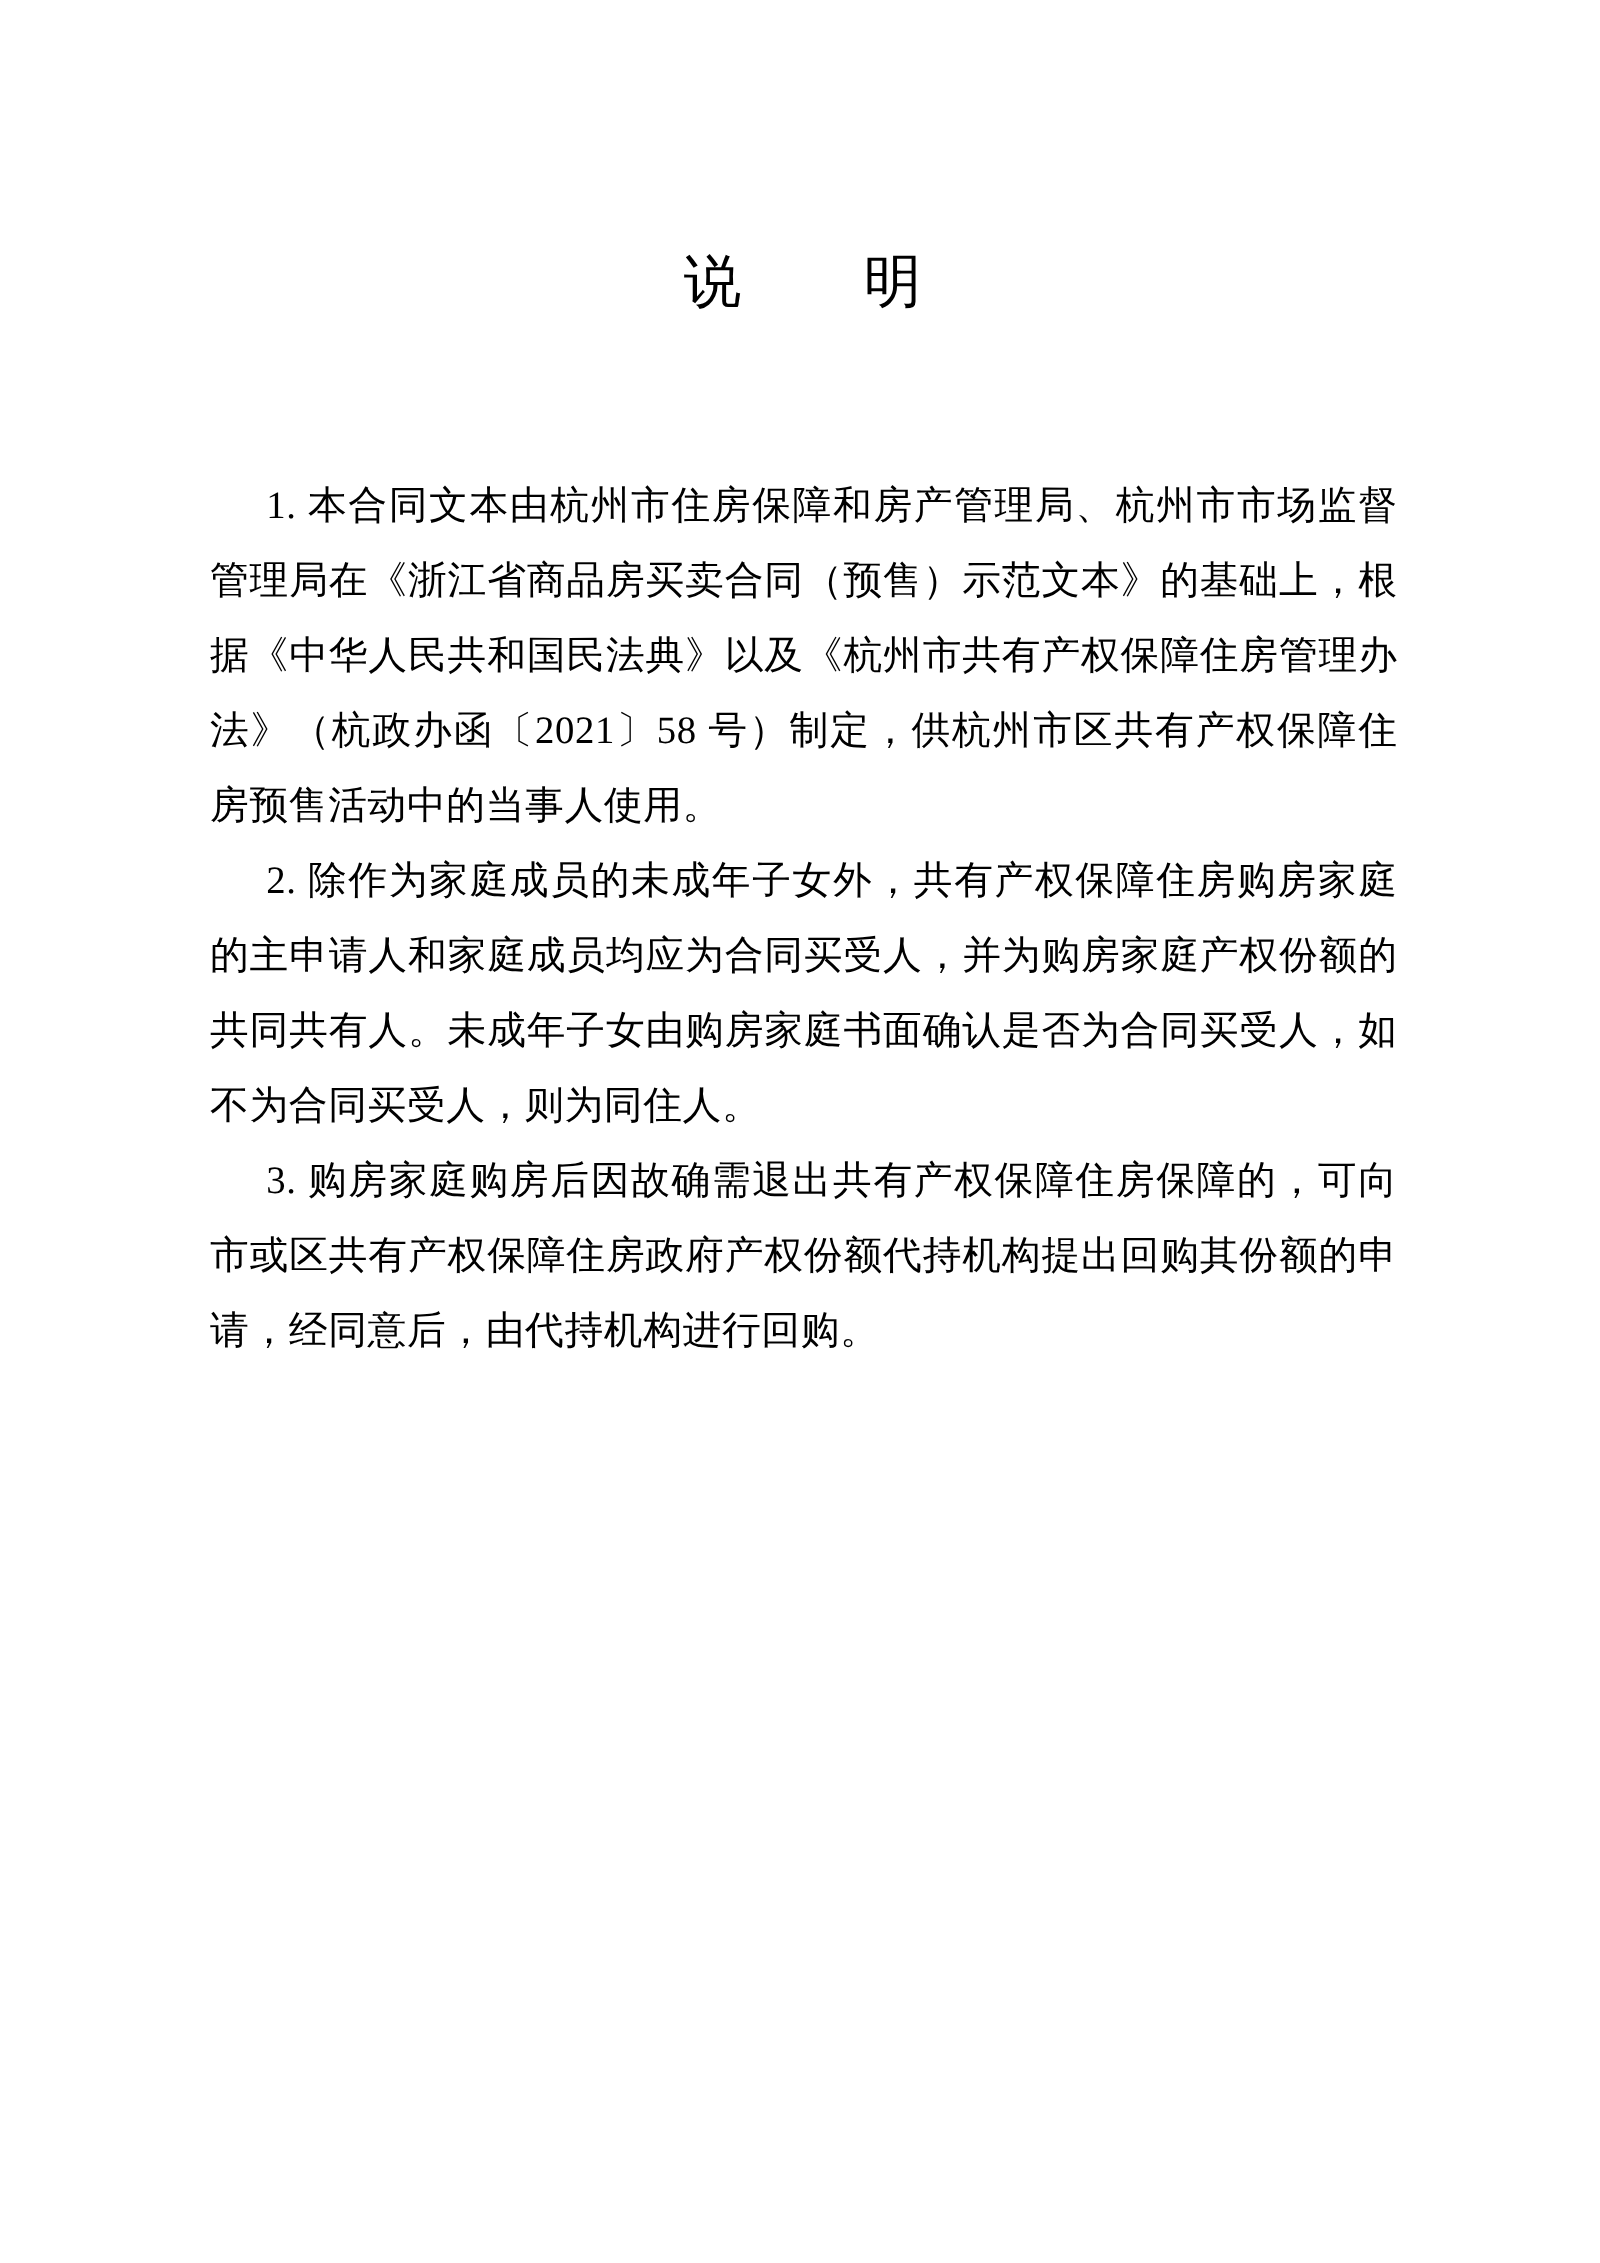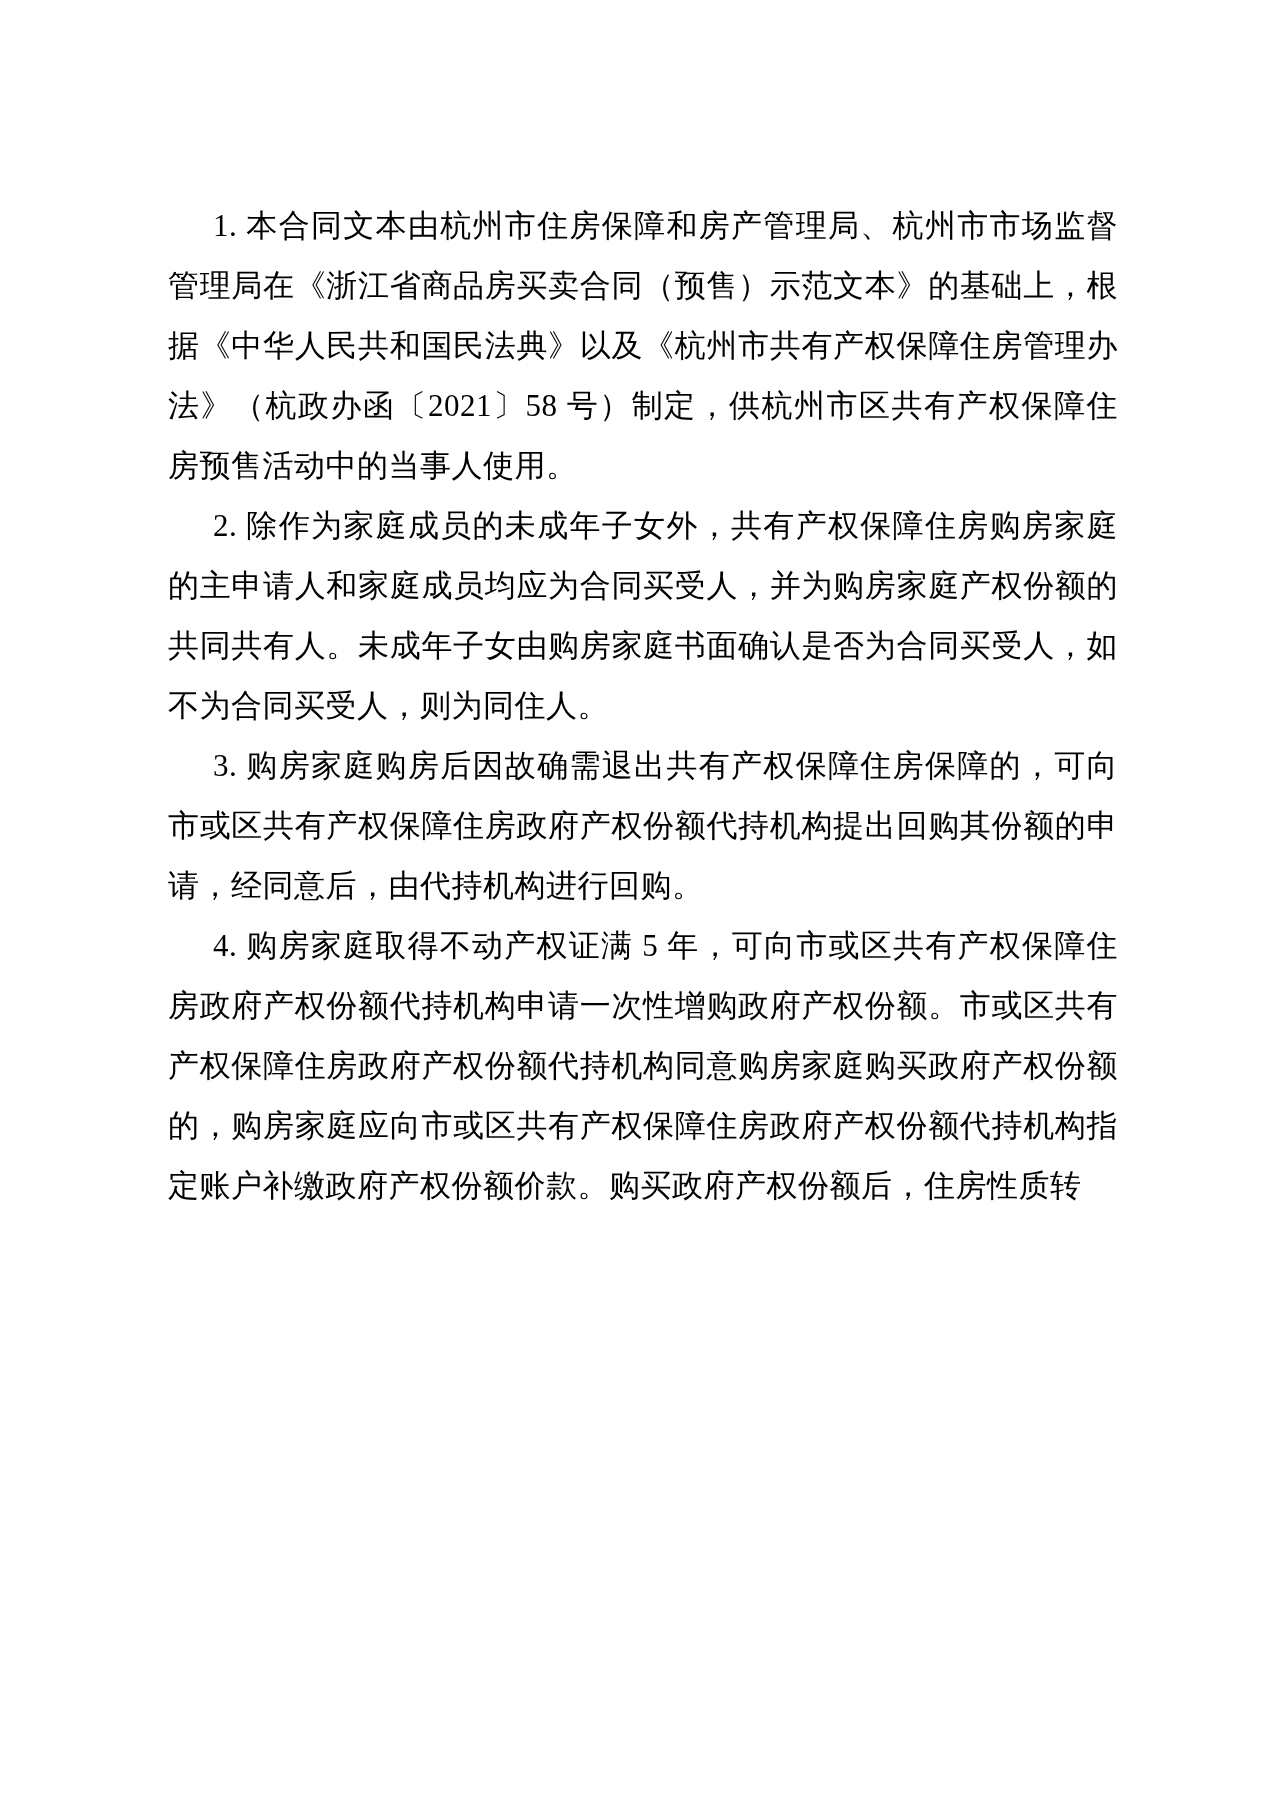--- a/index.html
+++ b/index.html
@@ -34,20 +34,20 @@
     text-justify: inter-ideograph;
     text-indent: 45px;
     color: #000000;
     letter-spacing: 0.5px;
   }
 </style>
 </head>
 <body>
 
 <div class="page">
+  <h1 class="doc-title">说　　明</h1>
 
   <div class="doc-body">
     <p>1. 本合同文本由杭州市住房保障和房产管理局、杭州市市场监督管理局在《浙江省商品房买卖合同（预售）示范文本》的基础上，根据《中华人民共和国民法典》以及《杭州市共有产权保障住房管理办法》（杭政办函〔2021〕58 号）制定，供杭州市区共有产权保障住房预售活动中的当事人使用。</p>
     <p>2. 除作为家庭成员的未成年子女外，共有产权保障住房购房家庭的主申请人和家庭成员均应为合同买受人，并为购房家庭产权份额的共同共有人。未成年子女由购房家庭书面确认是否为合同买受人，如不为合同买受人，则为同住人。</p>
     <p>3. 购房家庭购房后因故确需退出共有产权保障住房保障的，可向市或区共有产权保障住房政府产权份额代持机构提出回购其份额的申请，经同意后，由代持机构进行回购。</p>
-    <p>4. 购房家庭取得不动产权证满 5 年，可向市或区共有产权保障住房政府产权份额代持机构申请一次性增购政府产权份额。市或区共有产权保障住房政府产权份额代持机构同意购房家庭购买政府产权份额的，购房家庭应向市或区共有产权保障住房政府产权份额代持机构指定账户补缴政府产权份额价款。购买政府产权份额后，住房性质转</p>
   </div>
 </div>
 
 </body></html>

